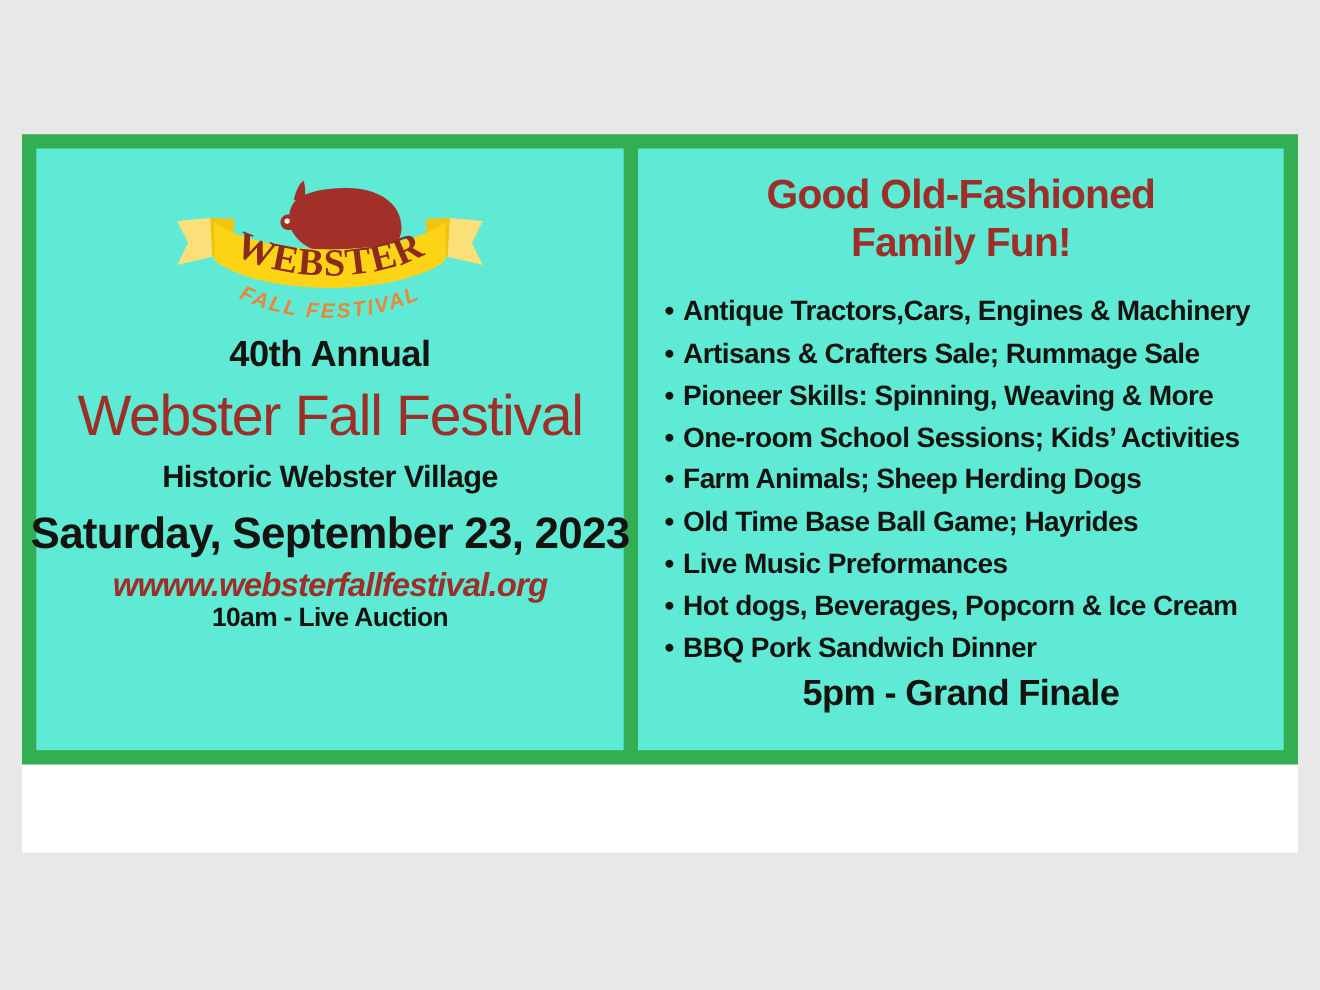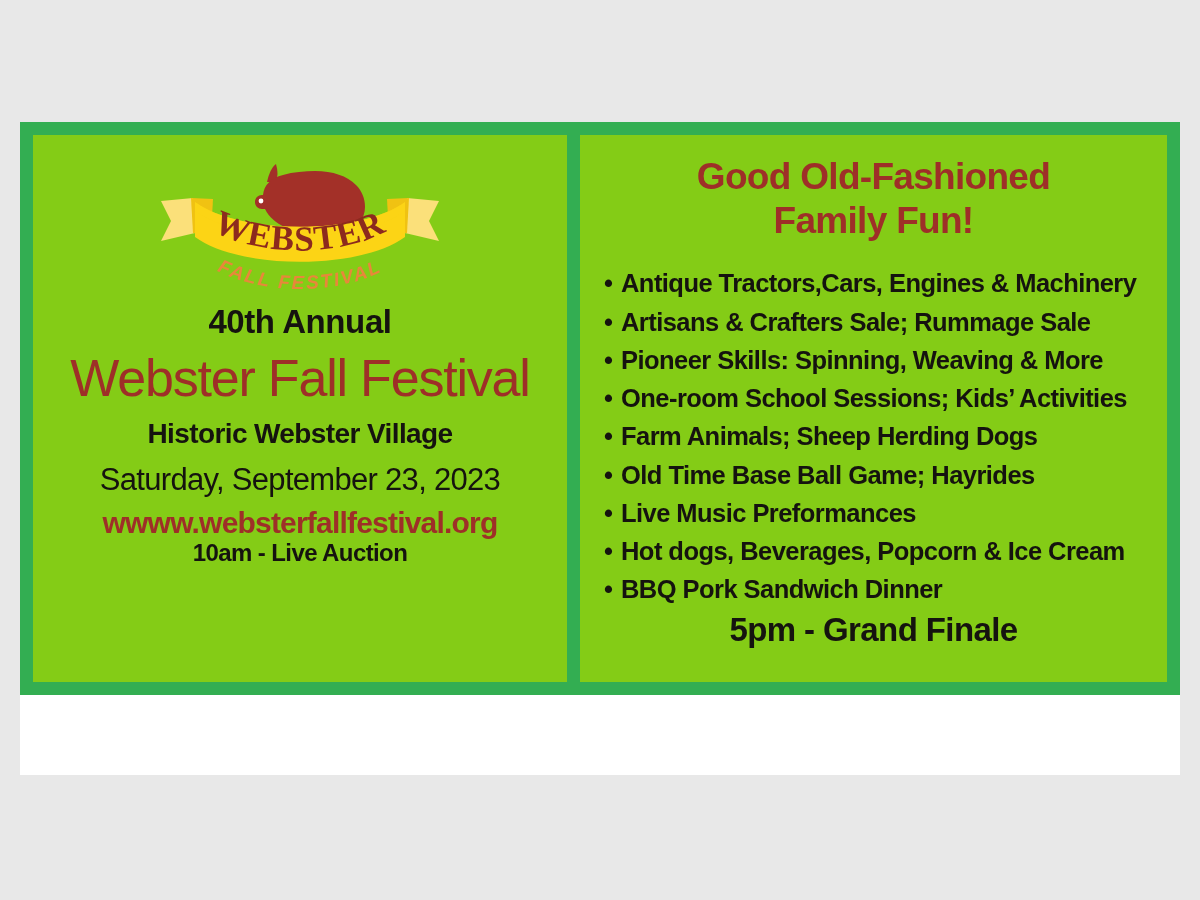--- a/index.html
+++ b/index.html
@@ -32,21 +32,21 @@
     width: 1160px;
     height: 573px;
     background: #33ae52;
     box-sizing: border-box;
     padding: 13px;
     display: flex;
     gap: 13px;
   }
 
   .panel {
-    background: #84cc16;
+    background: #5eead4;
     box-sizing: border-box;
     position: relative;
   }
   .panel-left {
     width: 534px;
     flex: 0 0 534px;
     padding: 8px 10px 0 10px;
     display: flex;
     flex-direction: column;
     align-items: center;
@@ -91,22 +91,22 @@
     font-size: 28px;
     font-weight: 700;
     color: #15130f;
     letter-spacing: -0.6px;
     margin-top: 14px;
     line-height: 1.05;
     white-space: nowrap;
     text-align: center;
   }
   .dateline {
-    font-size: 31px;
-    font-weight: 400;
+    font-size: 40px;
+    font-weight: 700;
     color: #15130f;
     letter-spacing: -0.7px;
     margin-top: 15px;
     line-height: 1.05;
     white-space: nowrap;
   }
   .timeline {
     font-size: 31px;
     font-weight: 700;
     color: #15130f;
@@ -118,20 +118,21 @@
   .weburl {
     font-size: 30px;
     font-weight: 700;
     color: #9e2f28;
     letter-spacing: -0.8px;
     margin-top: 11px;
     line-height: 1.05;
     white-space: nowrap;
     text-decoration: none;
     display: block;
+    font-style: italic;
   }
   .auction {
     font-size: 24px;
     font-weight: 700;
     color: #15130f;
     letter-spacing: -0.6px;
     margin-top: 1px;
     line-height: 1.05;
     white-space: nowrap;
   }

